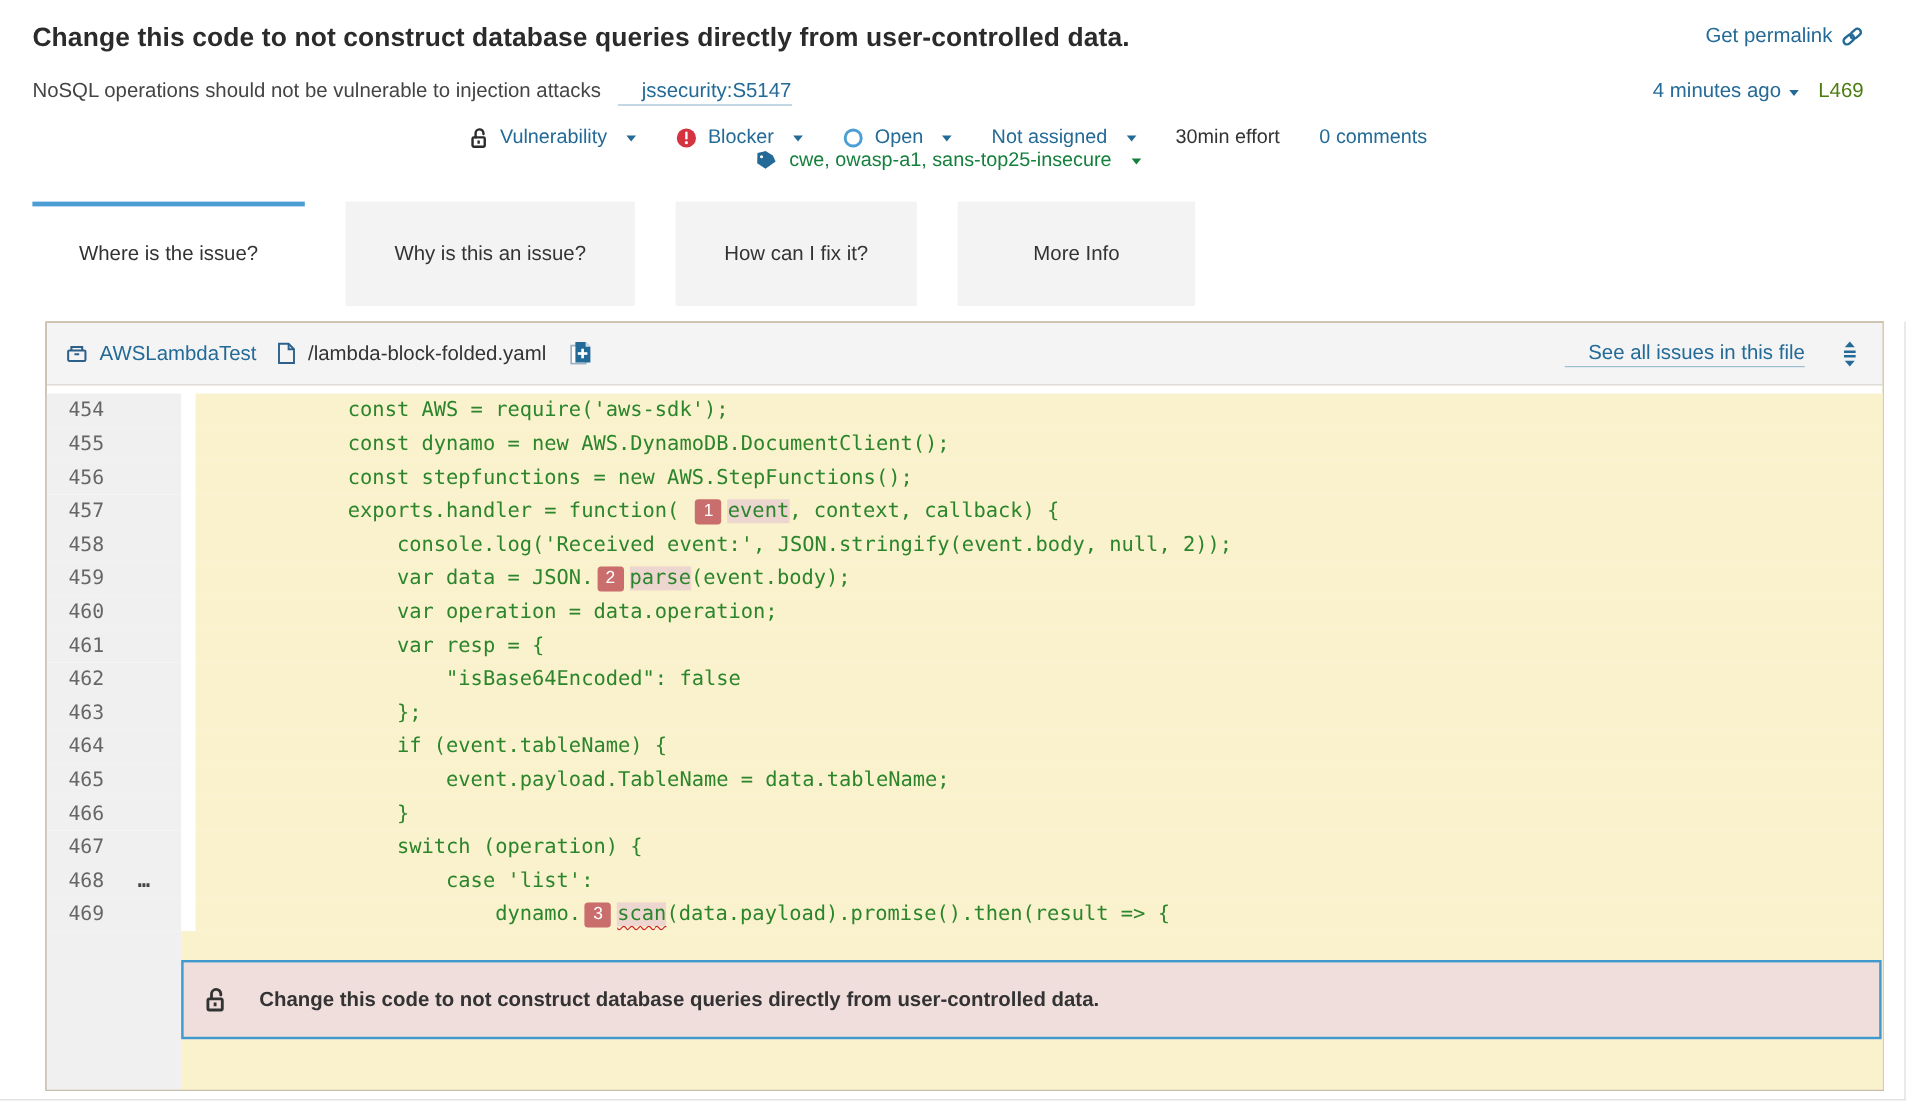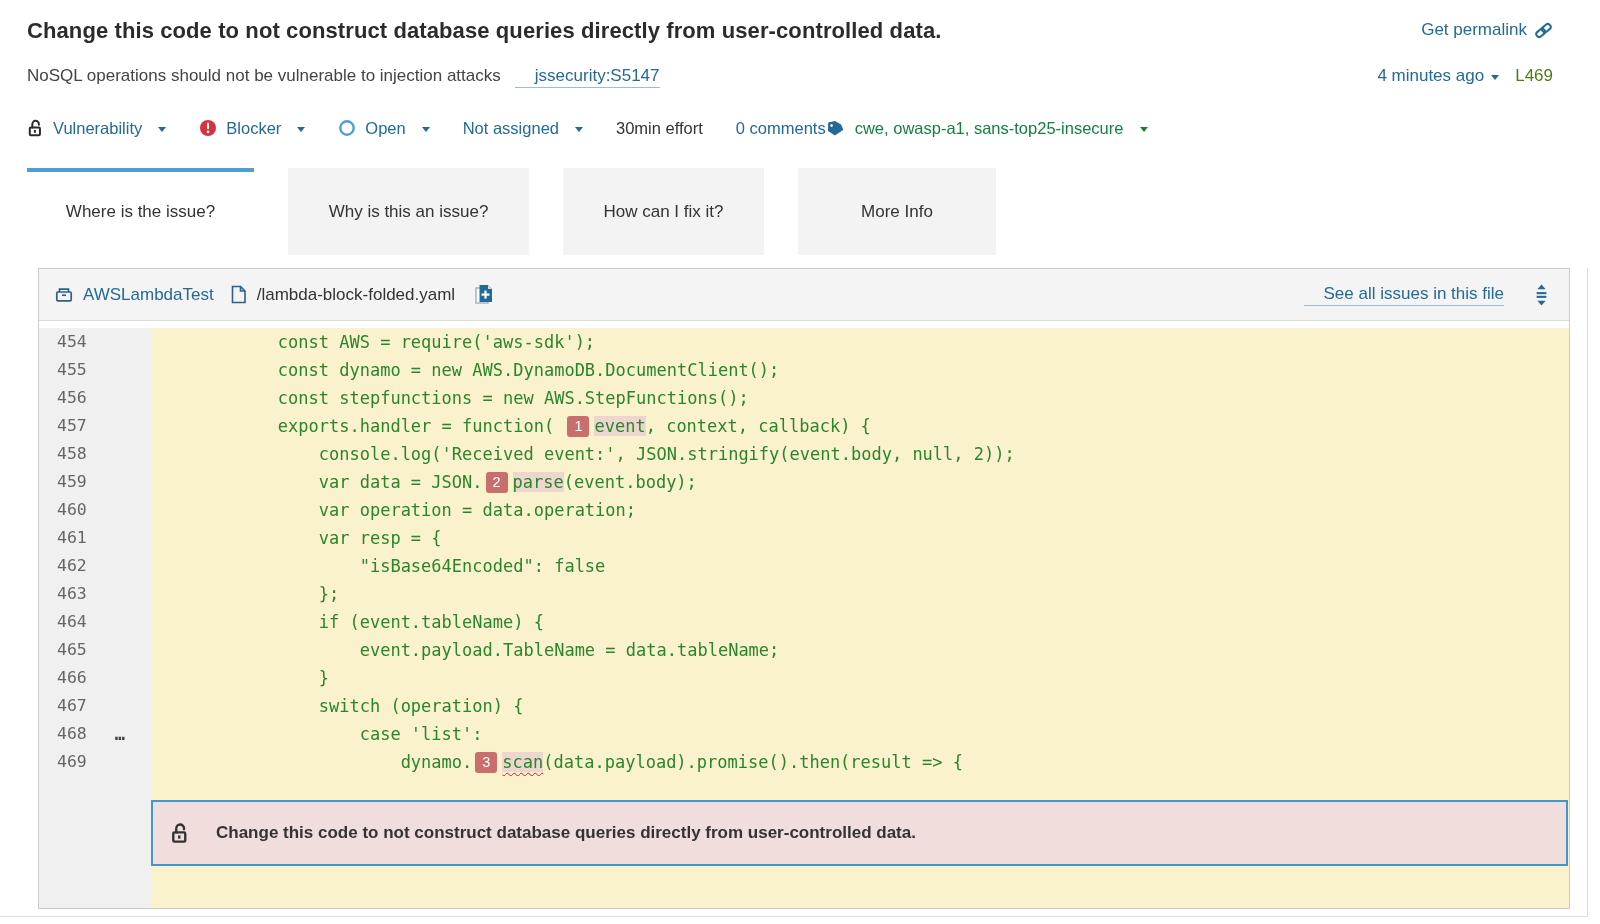--- a/index.html
+++ b/index.html
@@ -25,21 +25,21 @@
   .u-line { border-bottom:1px solid #9cbdd2; padding-bottom:1px;padding-left:20px; }
   .hdr-row2-right { display:flex; align-items:baseline; gap:16px; font-size:17px; }
   .age { color:#236a97; display:inline-flex; align-items:center; cursor:pointer; }
   .line-ref { color:#4d7c0f; }
 
   .caret { display:inline-block; width:0; height:0; border:4.5px solid transparent;
     border-top:5.5px solid currentColor; margin-left:7px; transform:translateY(3px); }
 
   
   .meta-row { position:absolute; left:27px; right:47px; top:113px; height:30px;
-    display:flex; align-items:center; justify-content:flex-start; font-size:16.5px; }
+    display:flex; align-items:center; justify-content:flex-end; font-size:16.5px;flex-direction:column; }
   .meta-left { display:flex; align-items:center; gap:33px; }
   .meta-item { display:flex; align-items:center; gap:9px; color:#236a97; cursor:pointer; white-space:nowrap; }
   .meta-item.plain { color:#333; cursor:default; }
   .tags { display:flex; align-items:center; gap:10px; color:#15803d; cursor:pointer; }
   .icon { display:inline-flex; align-items:center; justify-content:center; }
 
   
   .tabs { position:absolute; left:27px; top:168px; display:flex;gap:32px; }
   .tab { height:87px; background:#f3f3f3; display:flex; align-items:center; justify-content:center;
     font-size:17px; color:#333; cursor:pointer; margin-right:2px; }
@@ -51,21 +51,21 @@
   .file-header { height:52px; background:#f4f4f4; display:flex; align-items:center;
     justify-content:space-between; padding:0 18px 0 16px; border-bottom:1px solid #ddd; }
   .fh-left { display:flex; align-items:center; gap:10px; font-size:17px; }
   .project-link { color:#236a97; cursor:pointer; }
   .file-path { color:#333; margin-right:8px; }
   .fh-right { display:flex; align-items:center; gap:28px; }
   .see-all { color:#236a97; font-size:17px; cursor:pointer; }
 
   .code-body { padding-top:7px; background:#fff; }
   .code-line { display:flex; height:28px; line-height:28px;
-    font-family:"DejaVu Sans Mono", monospace; font-size:17px; }
+    font-family:"DejaVu Sans Mono", monospace; font-size:17px;gap:12px; }
   .ln { width:112px; flex:0 0 112px; background:#f0f0f0; color:#666;
     display:flex; justify-content:space-between; padding:0 26px 0 18px; cursor:pointer; }
   .ln .num { font-size:16.5px; }
   .ln .dots { color:#444; font-weight:bold; font-size:17px; cursor:pointer; }
   .lc { flex:1; background:#faf1cd; white-space:pre; color:#2b852b; overflow:hidden; padding-left:4px; }
   .marker { display:inline-block; background:#ca6d6d; color:#fff; font-size:14.5px; line-height:21px;
     height:21px; padding:0 7px; border-radius:3px; margin:0 5px 0 3px; vertical-align:1px;
     font-family:"Liberation Sans", sans-serif; cursor:pointer; }
   .mark { background:#eed6d0; }
   .mark.wavy { text-decoration:underline; text-decoration-style:wavy;

